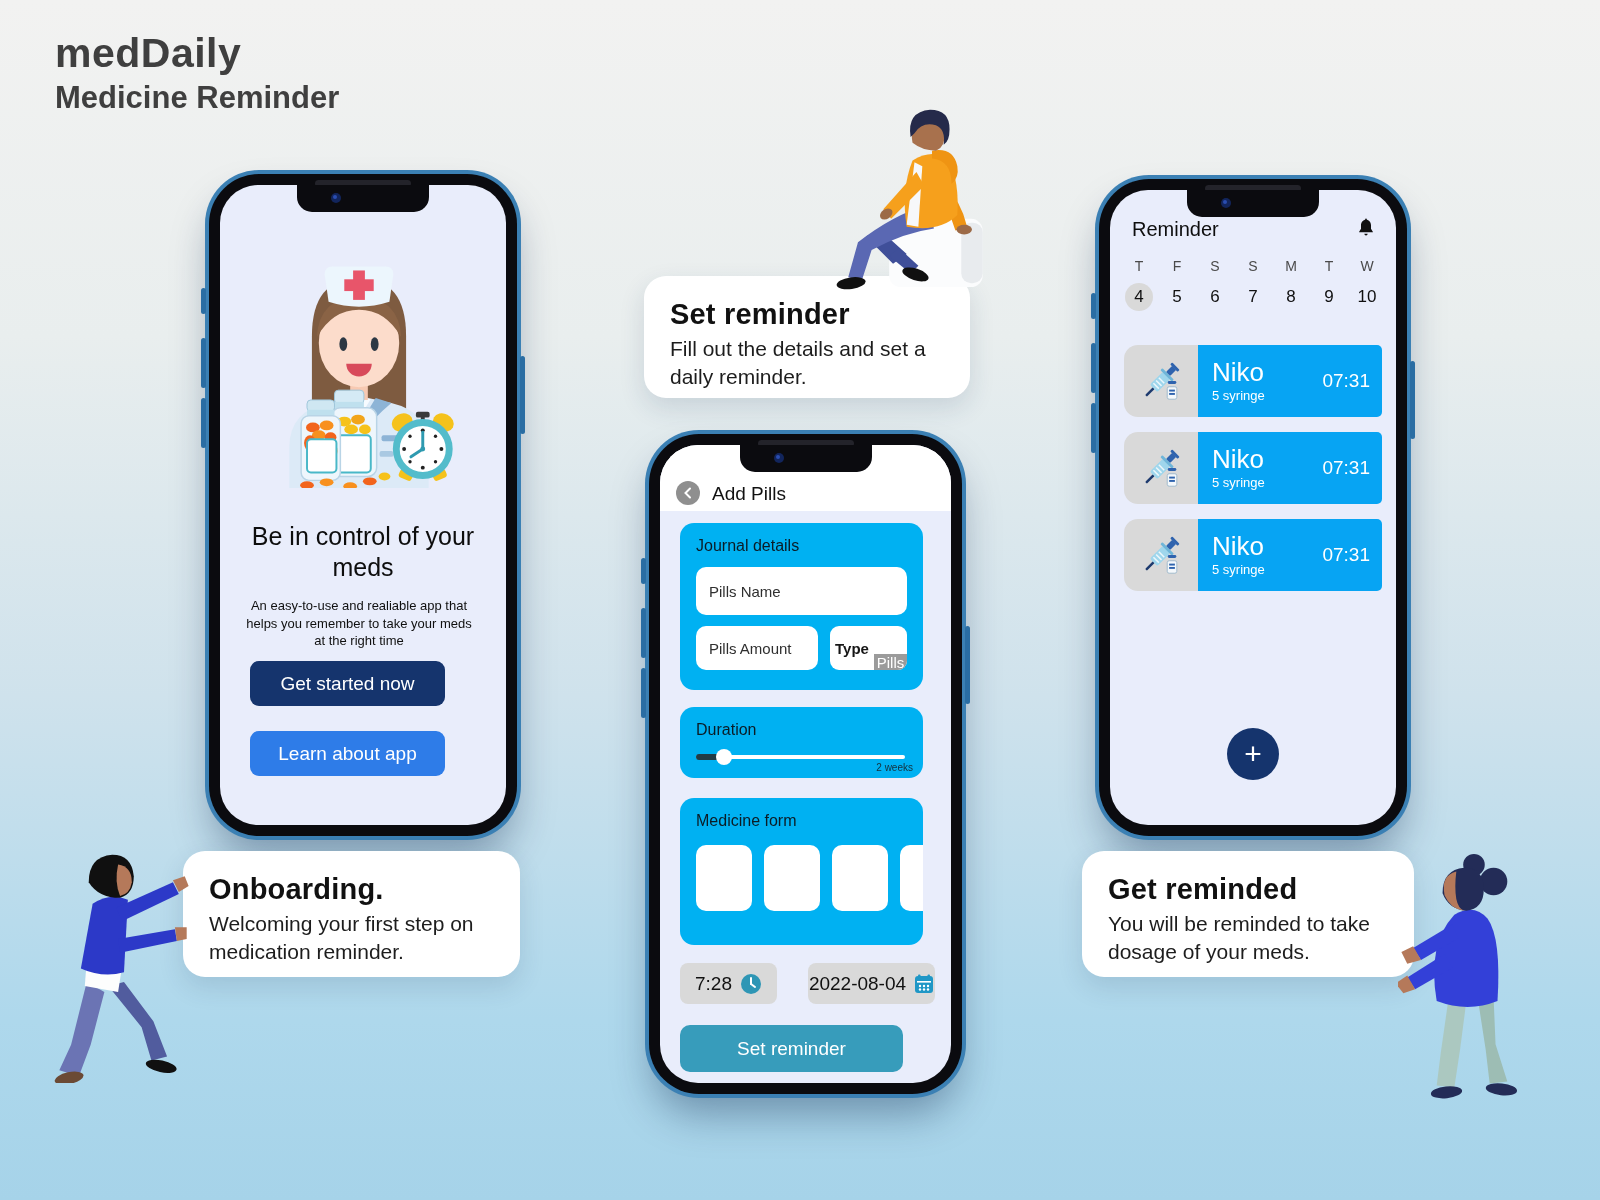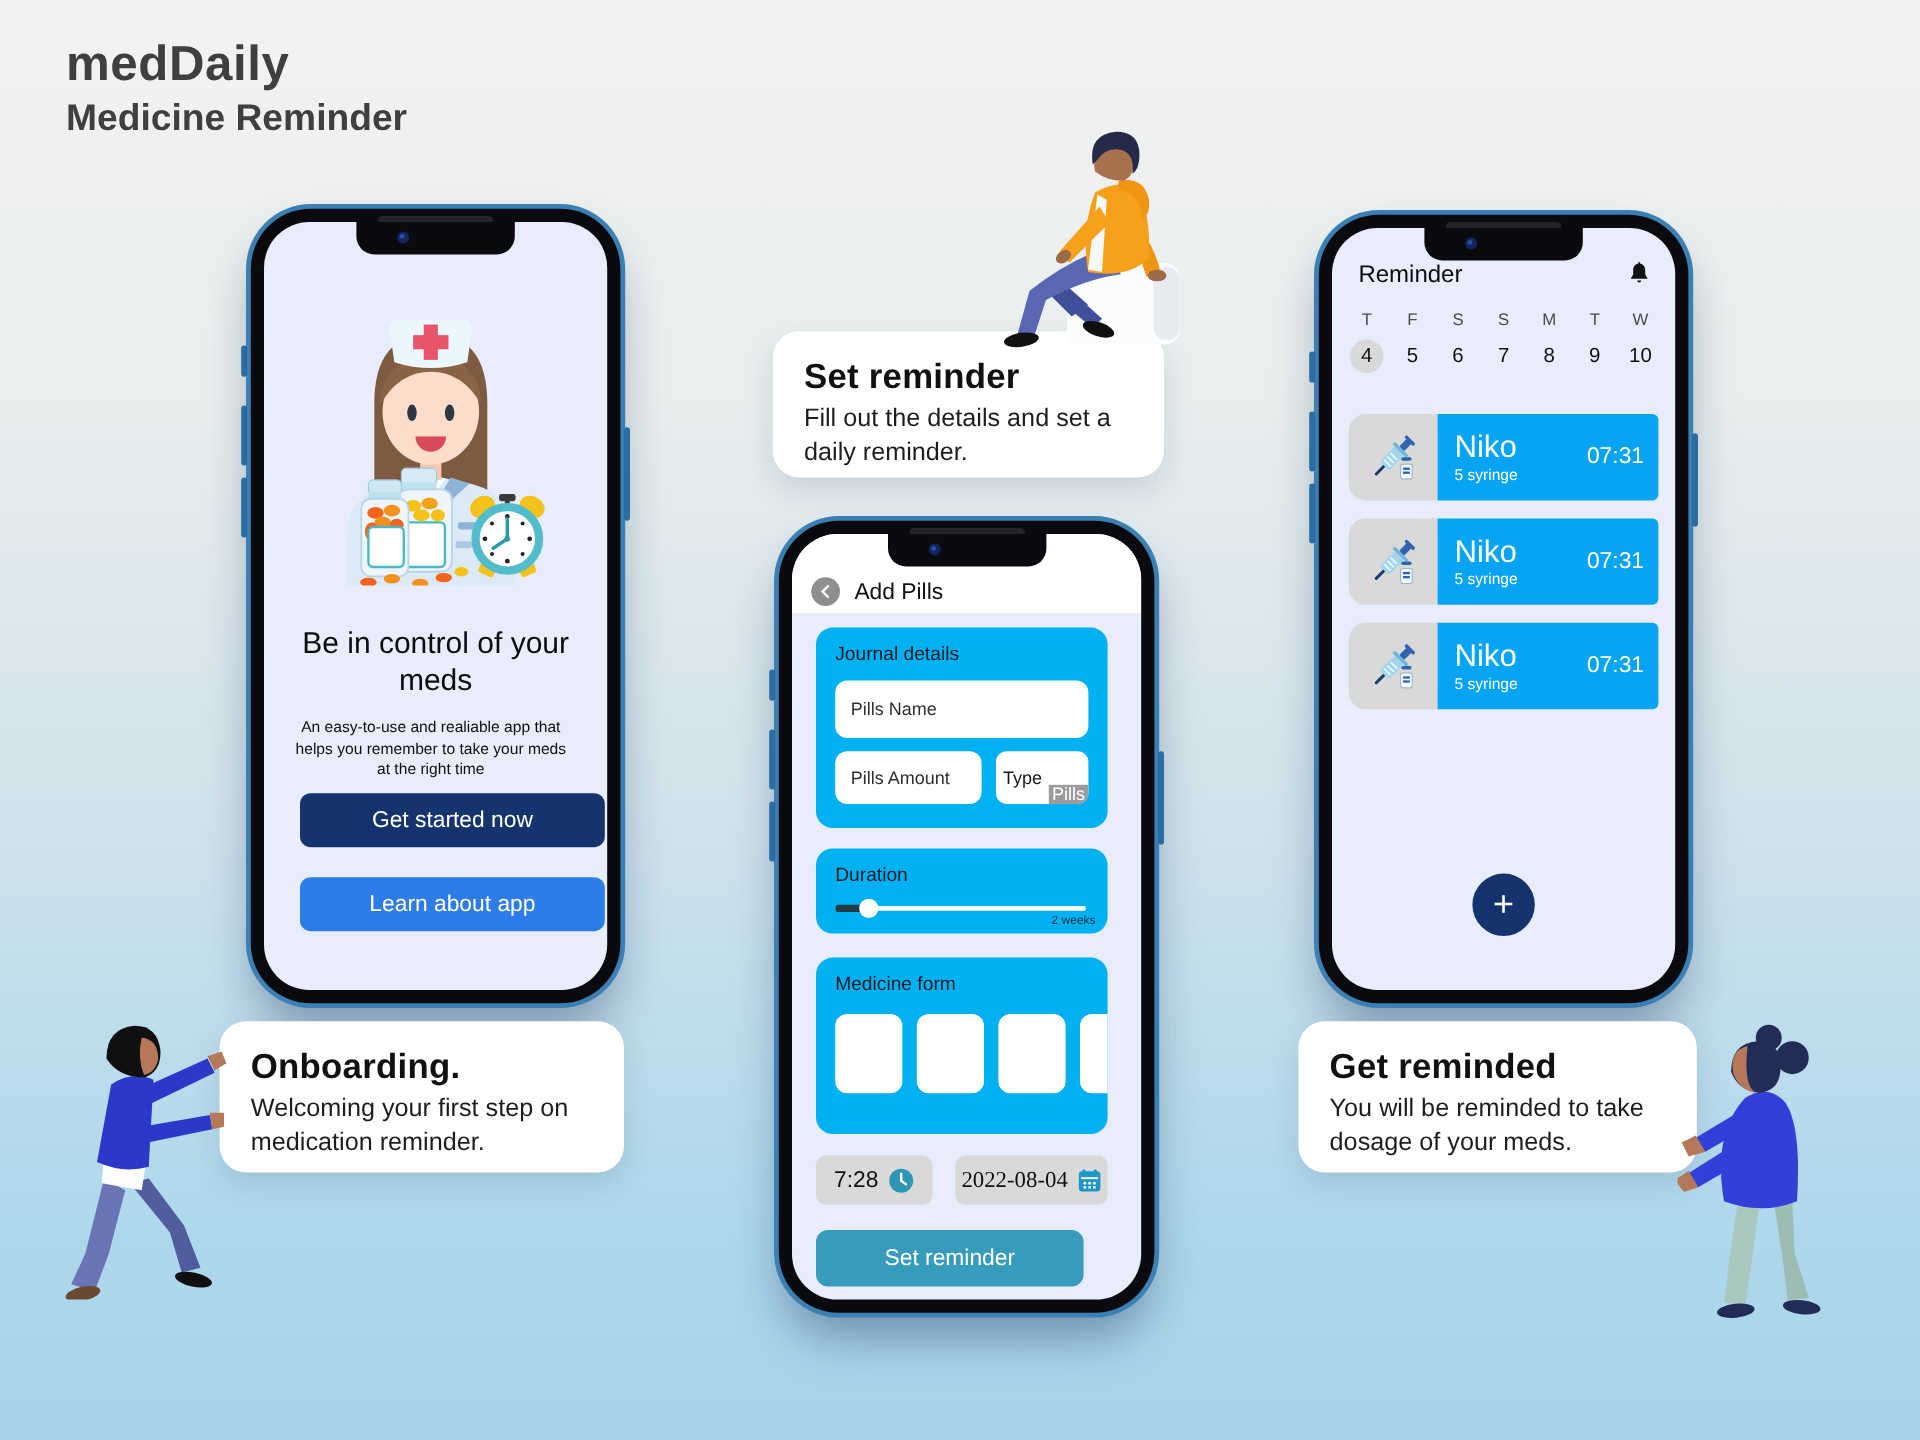--- a/index.html
+++ b/index.html
@@ -20,55 +20,55 @@
   .notch{position:absolute;top:0;left:50%;transform:translateX(-50%);width:132px;height:27px;background:#0b0b0f;border-radius:0 0 15px 15px;z-index:9;}
   .cam{position:absolute;top:8px;left:34px;width:10px;height:10px;border-radius:50%;background:#12255c;}
   .cam::after{content:"";position:absolute;left:2px;top:2px;width:4px;height:4px;border-radius:50%;background:#2a4db0;}
   .side-btn{position:absolute;background:#2a6da3;border-radius:3px;width:5px;}
 
   
   .p1{left:205px;top:170px;width:308px;height:662px;}
   .nurse{position:absolute;left:36px;top:58px;width:206px;}
   .ob-heading{position:absolute;left:0;top:336px;width:100%;text-align:center;font-size:25px;font-weight:500;color:#0d0d0d;line-height:1.25;}
   .ob-body{position:absolute;left:24px;top:412px;width:230px;text-align:center;font-size:13px;font-weight:500;color:#101010;line-height:1.35;}
-  .ob-btn{position:absolute;left:30px;width:254px;height:45px;border-radius:9px;display:flex;align-items:center;justify-content:center;
+  .ob-btn{position:absolute;left:30px;width:195px;height:45px;border-radius:9px;display:flex;align-items:center;justify-content:center;
     color:#fff;font-size:19px;font-weight:500;cursor:pointer;}
   .ob-btn.primary{top:476px;background:#15346d;}
   .ob-btn.secondary{top:546px;background:#2e7ce8;}
 
   
   .p2{left:645px;top:430px;width:313px;height:660px;}
   .ap-header{position:absolute;left:0;top:0;width:100%;height:66px;background:#ffffff;z-index:5;}
   .back-circle{position:absolute;left:16px;top:36px;width:24px;height:24px;border-radius:50%;background:#8f8f8f;color:#fff;
     display:flex;align-items:center;justify-content:center;font-size:15px;font-weight:700;cursor:pointer;}
   .ap-title{position:absolute;left:52px;top:38px;font-size:19px;font-weight:500;color:#111;}
   .cyan-card{position:absolute;left:20px;width:243px;background:#00b1f2;border-radius:14px;box-sizing:border-box;padding:14px 16px;overflow:hidden;}
   .card-title{font-size:16px;font-weight:500;color:#0b1c26;}
   .card-details{top:78px;height:167px;}
   .pill-input{display:block;width:100%;box-sizing:border-box;height:48px;margin-top:12px;border:none;outline:none;background:#fff;border-radius:10px;
     padding:0 13px;font-size:15px;font-family:"Liberation Sans",sans-serif;color:#222;}
   .pill-input::placeholder{color:#2f2f2f;opacity:1;}
   .details-row{display:flex;gap:12px;margin-top:11px;}
   .amount-input{flex:0 0 122px;height:44px;margin-top:0;}
   .type-box{flex:1;height:44px;background:#fff;border-radius:9px;display:flex;overflow:hidden;}
-  .type-label{flex:0 0 44px;display:flex;align-items:center;justify-content:center;font-size:15px;color:#161616;}
+  .type-label{flex:0 0 44px;display:flex;align-items:center;justify-content:center;font-size:15px;color:#161616;font-weight:bold;}
   .type-value{flex:1;background:#9b9b9b;color:#fff;display:flex;align-items:center;justify-content:center;font-size:15px;font-weight:500;cursor:pointer;margin-top:28px;}
   .card-duration{top:262px;height:71px;}
   .slider-row{position:relative;margin-top:10px;height:16px;}
   .slider-track{position:absolute;left:0;right:2px;top:6px;height:4px;background:#fff;border-radius:3px;}
   .slider-fill{position:absolute;left:0;top:5px;width:28px;height:6px;background:#223c46;border-radius:3px;}
   .slider-thumb{position:absolute;left:20px;top:0;width:16px;height:16px;border-radius:50%;background:#fff;cursor:pointer;}
   .duration-value{position:absolute;right:10px;bottom:5px;font-size:10px;color:#14303c;}
   .card-form{top:353px;height:147px;}
   .form-row{display:flex;gap:12px;margin-top:15px;width:300px;}
   .form-square{flex:0 0 56px;height:66px;background:#fff;border-radius:10px;cursor:pointer;}
   .picker{position:absolute;top:518px;height:41px;background:#d9d9d9;border-radius:8px;display:flex;align-items:center;justify-content:center;gap:8px;
     font-size:19px;font-weight:500;color:#111;cursor:pointer;}
   .picker.time{left:20px;width:97px;}
-  .picker.date{left:136px;width:127px;font-family:Liberation Serif, serif;}
+  .picker.date{left:148px;width:127px;}
   .submit-btn{position:absolute;left:20px;top:580px;width:223px;height:47px;background:#379cbb;border-radius:10px;
     display:flex;align-items:center;justify-content:center;color:#fff;font-size:19px;font-weight:500;cursor:pointer;}
 
   
   .p3{left:1095px;top:175px;width:308px;height:657px;}
   .j-title{position:absolute;left:22px;top:28px;font-size:20px;font-weight:500;color:#0e0e0e;}
   .j-bell{position:absolute;right:20px;top:28px;width:20px;height:20px;cursor:pointer;}
   .cal-row{position:absolute;left:10px;top:68px;right:10px;display:flex;}
   .cal-col{flex:1;display:flex;flex-direction:column;align-items:center;gap:9px;cursor:pointer;}
   .cal-letter{font-size:14px;color:#4a4a4a;}

